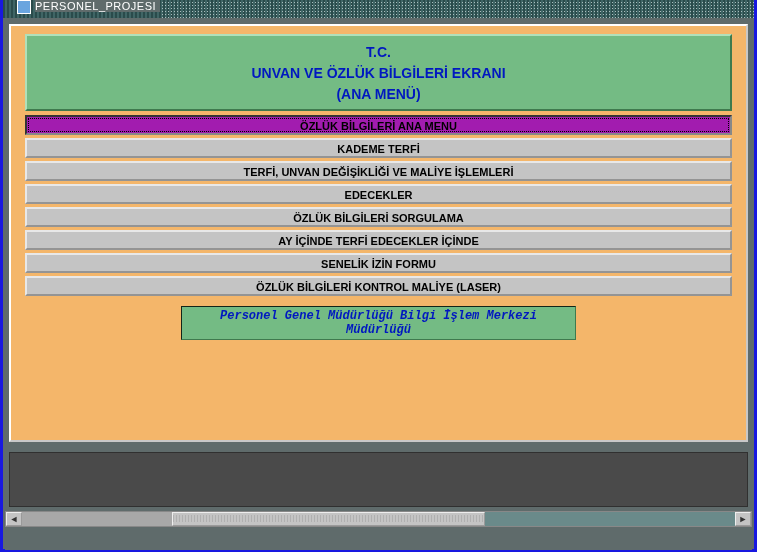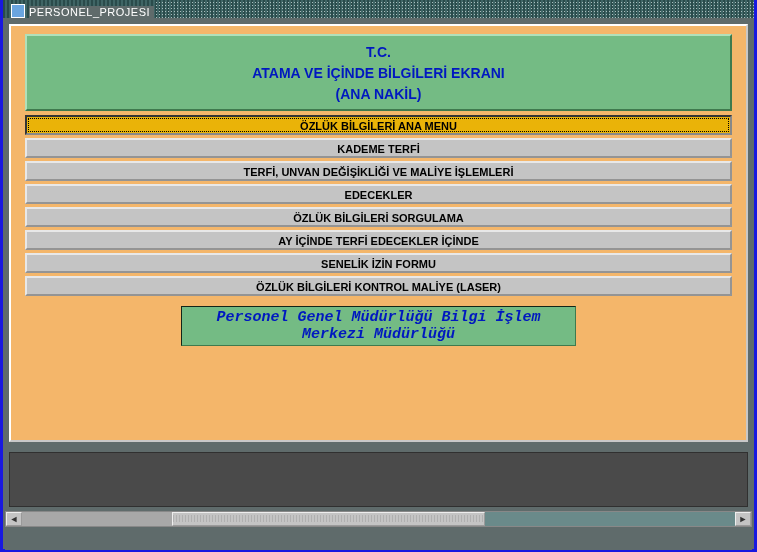--- a/index.html
+++ b/index.html
@@ -17,22 +17,22 @@
     height: 552px;
     border: 3px solid #1818e0;
     border-top: none;
     position: relative;
     background: #5f6b6b;
   }
   .titlebar {
     height: 18px;
     background: repeating-linear-gradient(90deg, #2a4b4b 0 2px, #3f6565 2px 4px);
     display: flex;
-    align-items: flex-end;
-    padding-left: 8px;
+    align-items: flex-start;
+    padding-left: 14px;
     position: relative;
   }
   .titlebar-icon {
     width: 14px;
     height: 14px;
     background: #6aa5df;
     border: 1px solid #fff;
     margin-right: 4px;
   }
   .titlebar-text {
@@ -92,33 +92,33 @@
     padding: 2px 0;
     margin-bottom: 3px;
     cursor: pointer;
     height: 20px;
     line-height: 14px;
   }
   .menu-btn.focused {
     border: 2px inset #888;
     outline: 1px dotted #000;
     outline-offset: -4px;
-    background: #eab308;
+    background: #a21caf;
   }
   .footer-tag {
     display: block;
     margin: 10px auto 0 auto;
     width: 395px;
     background: #74bb84;
     border: 1px inset #3f7a4e;
     color: #0018c0;
     font-family: "Courier New", monospace;
     font-style: italic;
     font-weight: bold;
-    font-size: 15px;
+    font-size: 12px;
     text-align: center;
     padding: 2px 6px;
   }
   .dark-strip {
     height: 55px;
     margin: 4px 6px 0 6px;
     background: #4a4a4a;
     border: 1px solid #303030;
   }
   .hscroll {
@@ -198,22 +198,22 @@
     <span class="titlebar-icon"></span>
     <span class="titlebar-text">PERSONEL_PROJESI</span>
     <span class="titlebar-dots"></span>
   </div>
 
   <div class="main-area">
     <div class="orange-panel">
 
       <div class="green-header">
         <div>T.C.</div>
-        <div>ATAMA VE İÇİNDE BİLGİLERİ EKRANI</div>
-        <div>(ANA NAKİL)</div>
+        <div>UNVAN VE ÖZLÜK BİLGİLERİ EKRANI</div>
+        <div>(ANA MENÜ)</div>
       </div>
 
       <button class="menu-btn focused">ÖZLÜK BİLGİLERİ ANA MENU</button>
       <button class="menu-btn">KADEME TERFİ</button>
       <button class="menu-btn">TERFİ, UNVAN  DEĞİŞİKLİĞİ VE MALİYE İŞLEMLERİ</button>
       <button class="menu-btn">EDECEKLER</button>
       <button class="menu-btn">ÖZLÜK BİLGİLERİ SORGULAMA</button>
       <button class="menu-btn">AY İÇİNDE TERFİ EDECEKLER İÇİNDE</button>
       <button class="menu-btn">SENELİK İZİN FORMU</button>
       <button class="menu-btn">ÖZLÜK BİLGİLERİ KONTROL MALİYE (LASER)</button>

